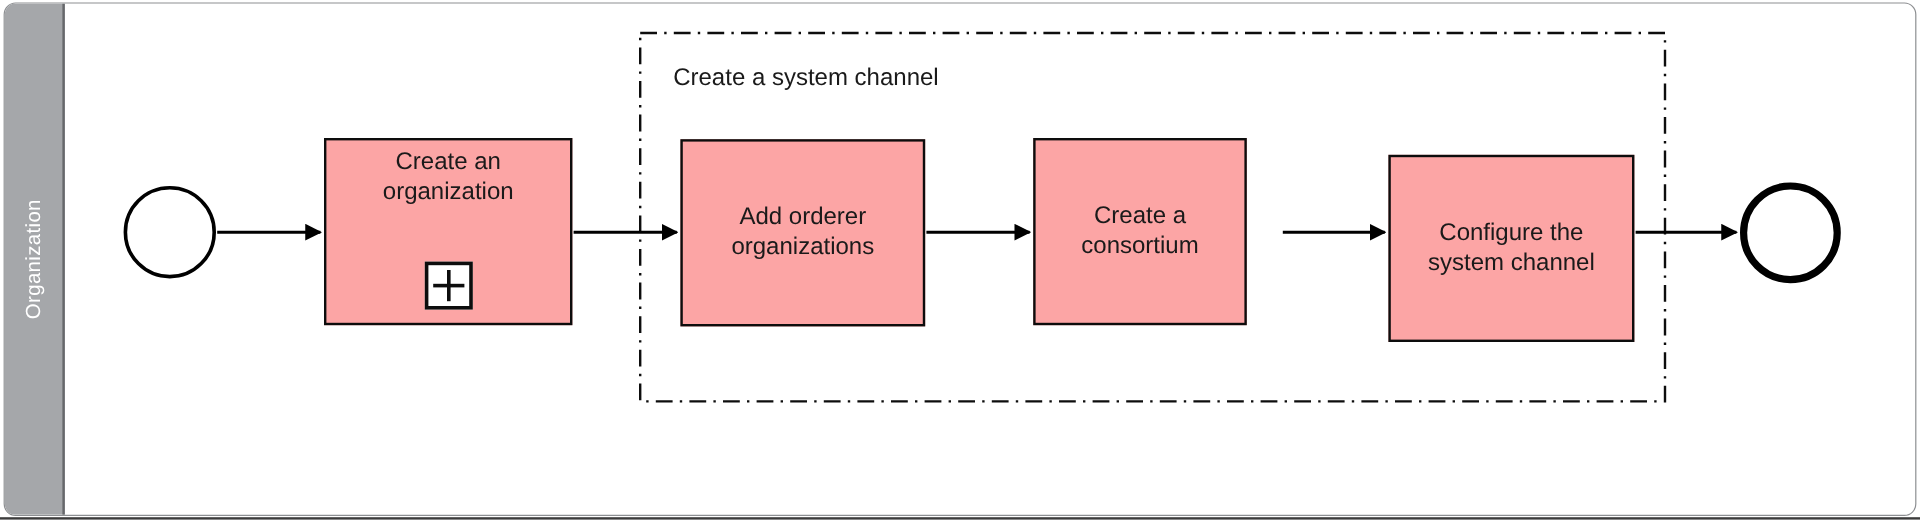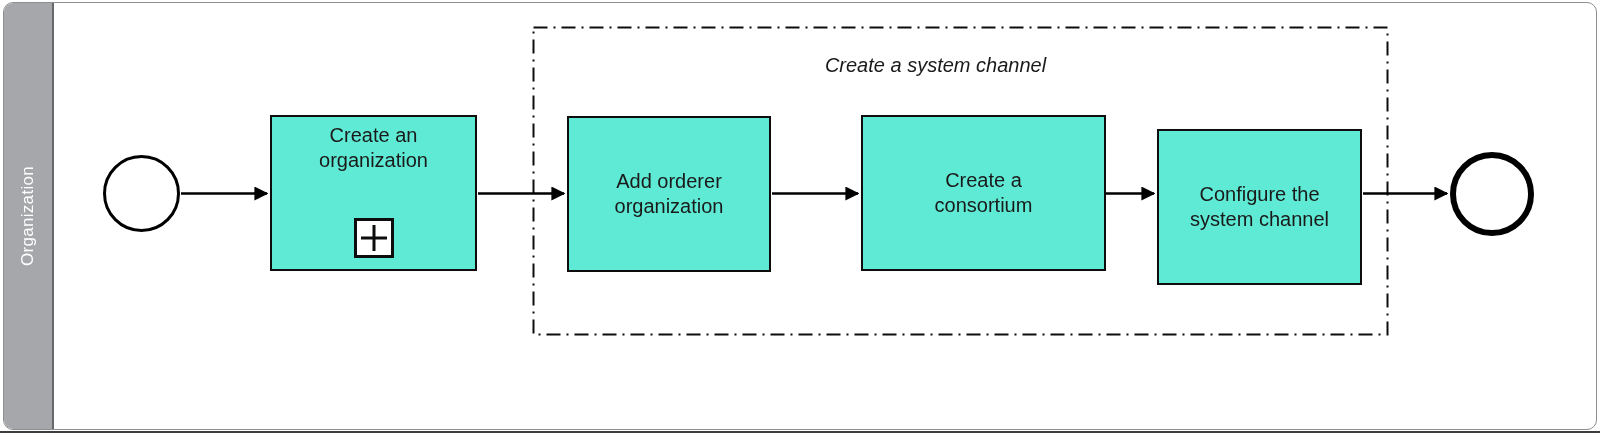--- a/index.html
+++ b/index.html
@@ -63,36 +63,36 @@
   }
   .end-event {
     left: 1450px; top: 152px;
     width: 84px; height: 84px;
     border: 6px solid #000000;
   }
 
   .task {
     position: absolute;
     border: 2px solid #0d0d0d;
-    background: #5eead4;
+    background: #fca5a5;
     display: flex;
     align-items: center;
     justify-content: center;
     text-align: center;
   }
   .task-label {
     font-size: 20px;
     line-height: 25px;
     color: #1a1a1a;
     white-space: pre-line;
   }
   .task-1 { left: 270px; top: 115px; width: 207px; height: 156px; align-items: flex-start; }
   .task-1 .task-label { margin-top: 6px; }
   .task-2 { left: 567px; top: 116px; width: 204px; height: 156px; }
-  .task-3 { left: 861px; top: 115px; width: 245px; height: 156px; }
+  .task-3 { left: 861px; top: 115px; width: 178px; height: 156px; }
   .task-4 { left: 1157px; top: 129px; width: 205px; height: 156px; }
 
   
   .subprocess-marker {
     position: absolute;
     left: 50%; bottom: 11px;
     transform: translateX(-50%);
     width: 40px; height: 40px;
     border: 3px solid #0d0d0d;
     background: #ffffff;
@@ -109,27 +109,26 @@
   }
   .subprocess-marker .bar-v {
     left: 50%; top: 50%;
     width: 3px; height: 26px;
     transform: translate(-50%, -50%);
   }
 
   
   .group-label {
     position: absolute;
-    left: 508px; top: 53px;
+    left: 561px; top: 53px;
     width: 855px;
-    text-align: center;
+    text-align: left;
     font-size: 20px;
     line-height: 24px;
     color: #1a1a1a;
-    font-style: italic;
   }
 
   .flow-svg {
     position: absolute;
     left: 0; top: 0;
     width: 1600px; height: 443px;
   }
 </style>
 </head>
 <body>
@@ -166,21 +165,21 @@
     <span class="task-label">Create an
 organization</span>
     <div class="subprocess-marker">
       <div class="bar-h"></div>
       <div class="bar-v"></div>
     </div>
   </div>
 
   <div class="task task-2">
     <span class="task-label">Add orderer
-organization</span>
+organizations</span>
   </div>
 
   <div class="task task-3">
     <span class="task-label">Create a
 consortium</span>
   </div>
 
   <div class="task task-4">
     <span class="task-label">Configure the
 system channel</span>

